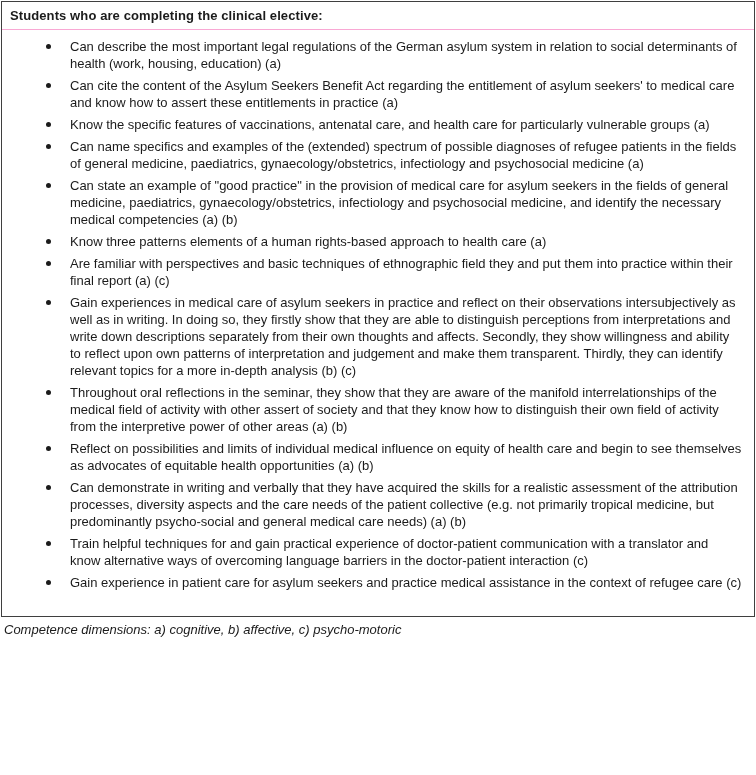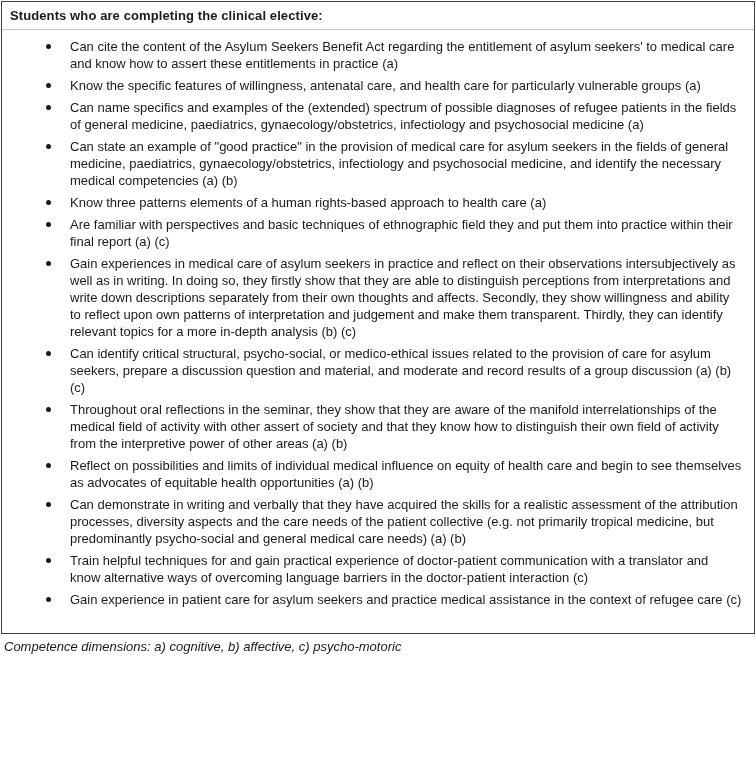--- a/index.html
+++ b/index.html
@@ -71,28 +71,28 @@
 <div class="page">
 
   <div class="box">
 
     <div class="box-header">
       <span>Students who are completing the clinical elective:</span>
     </div>
 
     <div class="box-body">
       <ul class="bullet-list">
+          <li>Can describe the most important legal regulations of the German asylum system in relation to social determinants of health (work, housing, education) (a)</li>
           <li>Can cite the content of the Asylum Seekers Benefit Act regarding the entitlement of asylum seekers' to medical care and know how to assert these entitlements in practice (a)</li>
-          <li>Know the specific features of willingness, antenatal care, and health care for particularly vulnerable groups (a)</li>
+          <li>Know the specific features of vaccinations, antenatal care, and health care for particularly vulnerable groups (a)</li>
           <li>Can name specifics and examples of the (extended) spectrum of possible diagnoses of refugee patients in the fields of general medicine, paediatrics, gynaecology/obstetrics, infectiology and psychosocial medicine (a)</li>
           <li>Can state an example of "good practice" in the provision of medical care for asylum seekers in the fields of general medicine, paediatrics, gynaecology/obstetrics, infectiology and psychosocial medicine, and identify the necessary medical competencies (a) (b)</li>
           <li>Know three patterns elements of a human rights-based approach to health care (a)</li>
           <li>Are familiar with perspectives and basic techniques of ethnographic field they and put them into practice within their final report (a) (c)</li>
           <li>Gain experiences in medical care of asylum seekers in practice and reflect on their observations intersubjectively as well as in writing. In doing so, they firstly show that they are able to distinguish perceptions from interpretations and write down descriptions separately from their own thoughts and affects. Secondly, they show willingness and ability to reflect upon own patterns of interpretation and judgement and make them transparent. Thirdly, they can identify relevant topics for a more in-depth analysis (b) (c)</li>
-          <li>Can identify critical structural, psycho-social, or medico-ethical issues related to the provision of care for asylum seekers, prepare a discussion question and material, and moderate and record results of a group discussion (a) (b) (c)</li>
           <li>Throughout oral reflections in the seminar, they show that they are aware of the manifold interrelationships of the medical field of activity with other assert of society and that they know how to distinguish their own field of activity from the interpretive power of other areas (a) (b)</li>
           <li>Reflect on possibilities and limits of individual medical influence on equity of health care and begin to see themselves as advocates of equitable health opportunities (a) (b)</li>
           <li>Can demonstrate in writing and verbally that they have acquired the skills for a realistic assessment of the attribution processes, diversity aspects and the care needs of the patient collective (e.g. not primarily tropical medicine, but predominantly psycho-social and general medical care needs) (a) (b)</li>
           <li>Train helpful techniques for and gain practical experience of doctor-patient communication with a translator and know alternative ways of overcoming language barriers in the doctor-patient interaction (c)</li>
           <li>Gain experience in patient care for asylum seekers and practice medical assistance in the context of refugee care (c)</li>
         </ul>
     </div>
 
   </div>
 

